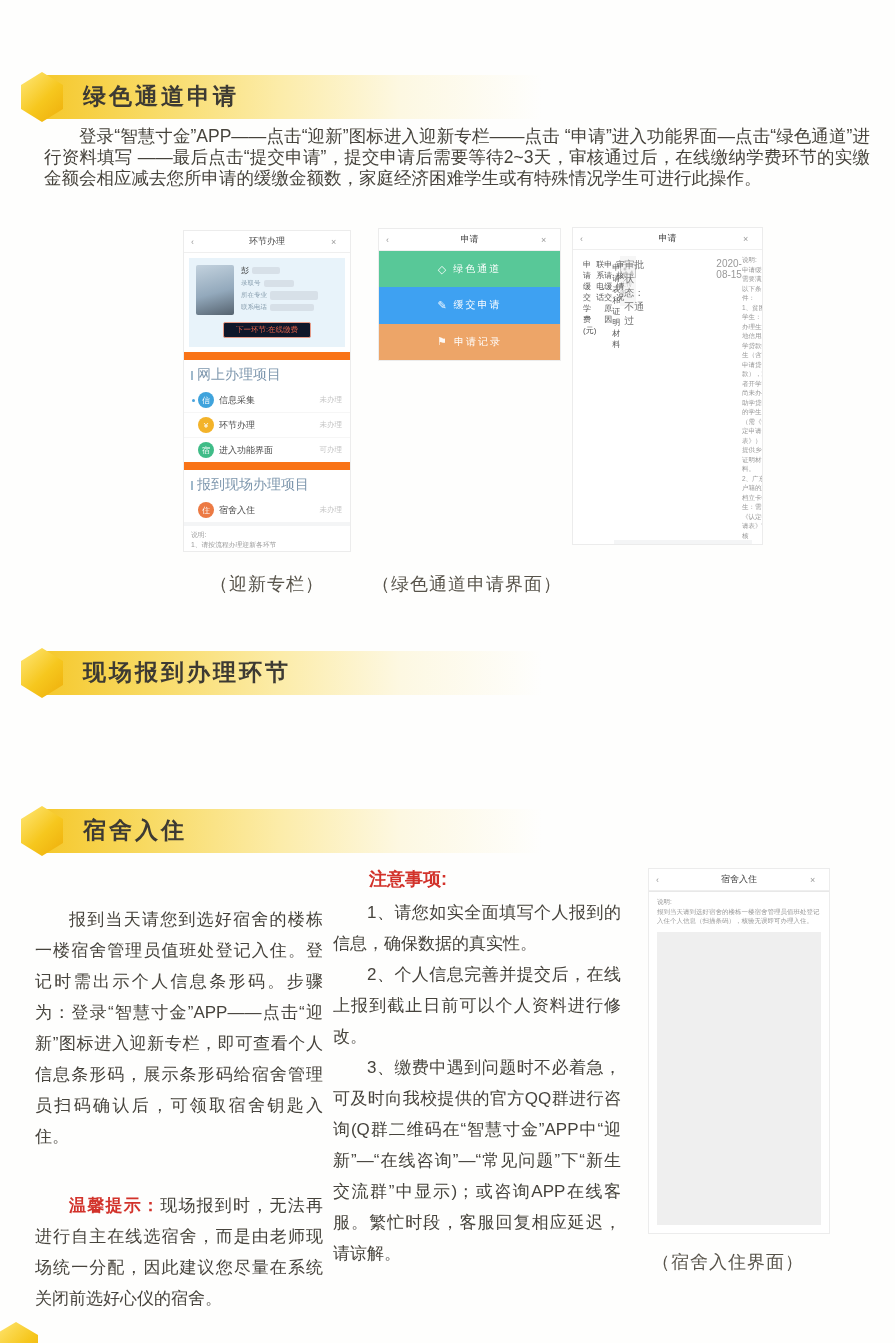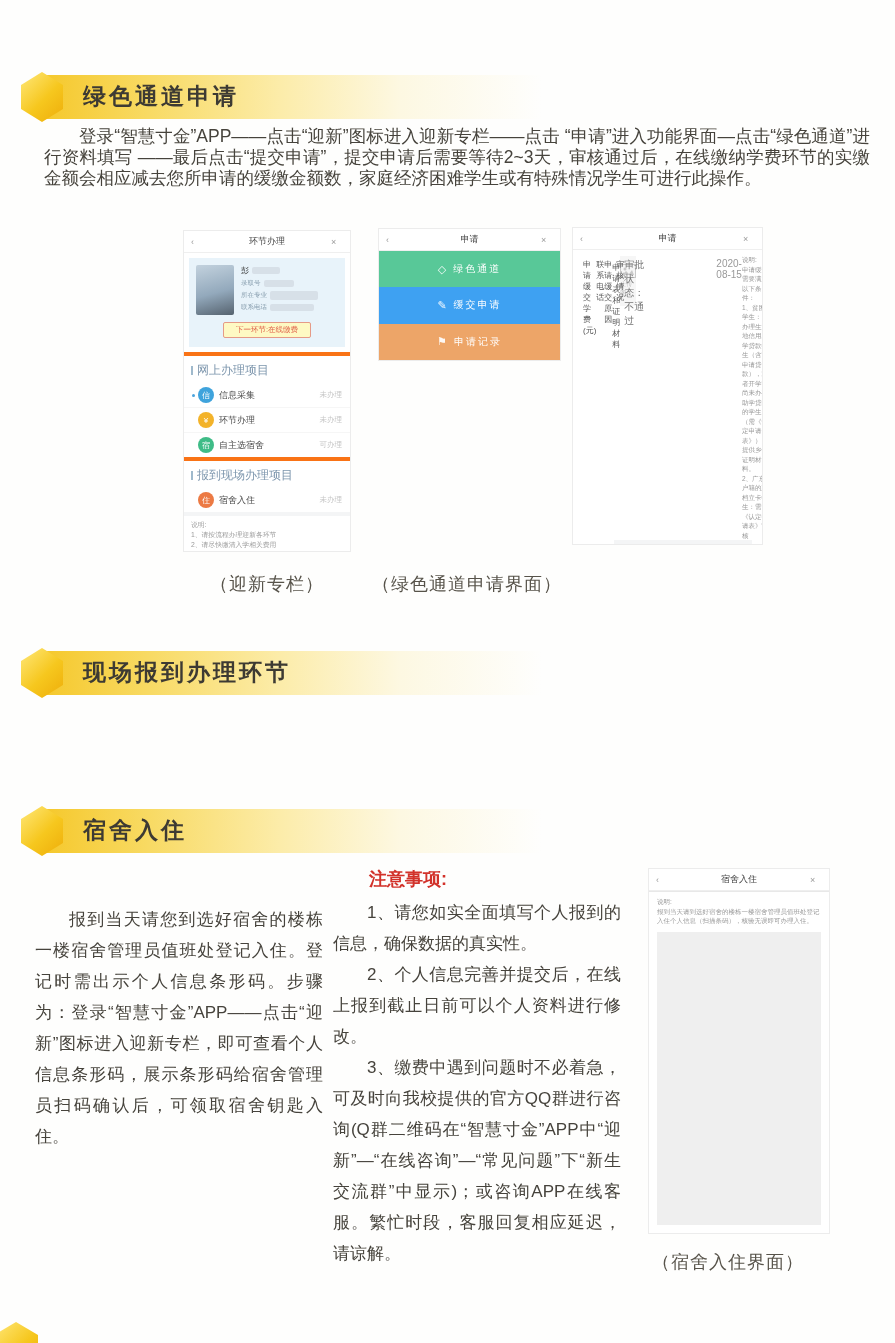--- a/index.html
+++ b/index.html
@@ -43,22 +43,22 @@
   
   #phone1 { left:183px; top:230px; width:168px; height:322px; }
   .profile { margin:5px 5px 0; background:#e8f3fa; padding:7px 7px 6px; }
   .profile-row { display:flex; }
   .avatar { width:38px; height:50px; border-radius:2px;
     background:linear-gradient(165deg,#c3d2de 0%,#93a9bc 55%,#55626e 100%); }
   .pinfo { flex:1; padding-left:7px; }
   .pname { font-size:8px; color:#333; display:flex; align-items:center; gap:3px; margin-bottom:3px; }
   .pfield { display:flex; align-items:center; gap:3px; margin-top:3px; font-size:6.5px; color:#8aa0b0; }
   .patch { display:inline-block; background:#d7e0e8; border-radius:2px; height:7px; }
-  .next-btn { margin:7px auto 3px; display:block; width:max-content; border:1px solid #e59a87; color:#df614a; background:#fef9c3; font-size:7.5px; padding:2px 12px; border-radius:2px; }
-  .grp { display:flex; align-items:center; gap:4px; padding:6px 7px 4px; font-size:12px; color:#7d96ad; border-top:4px solid #f97316; margin-top:5px; }
+  .next-btn { margin:7px auto 3px; display:block; width:max-content; border:1px solid #e59a87; color:#df614a; background:#0f172a; font-size:7.5px; padding:2px 12px; border-radius:2px; }
+  .grp { display:flex; align-items:center; gap:4px; padding:6px 7px 4px; font-size:14px; color:#7d96ad; border-top:8px solid #f97316; margin-top:5px; }
   .grp::before { content:""; width:2px; height:9px; background:#9fb9cc; }
   .grp2 { margin-top:0; }
   .itm { display:flex; align-items:center; padding:4px 8px; }
   .itm + .itm { border-top:1px solid #f6f6f6; }
   .stepdot { width:3px; height:3px; border-radius:50%; background:#4aa3dd; margin-right:3px; }
   .nostepdot { width:6px; }
   .circ { width:16px; height:16px; min-width:16px; border-radius:50%; color:#fff; font-size:8px; display:flex; align-items:center; justify-content:center; }
   .c1{background:#3fa3dc}.c2{background:#f3b32a}.c3{background:#3fbc87}.c4{background:#ec7a44}
   .iname { font-size:9px; color:#4a4a4a; margin-left:5px; }
   .istat { margin-left:auto; font-size:7.5px; color:#c6c6c6; }
@@ -142,21 +142,21 @@
     </div>
     <div class="itm">
       <span class="nostepdot"></span>
       <span class="circ c2">¥</span>
       <span class="iname">环节办理</span>
       <span class="istat">未办理</span>
     </div>
     <div class="itm">
       <span class="nostepdot"></span>
       <span class="circ c3">宿</span>
-      <span class="iname">自主选宿舍</span>
+      <span class="iname">进入功能界面</span>
       <span class="istat">可办理</span>
     </div>
     <div class="grp grp2">报到现场办理项目</div>
     <div class="itm">
       <span class="nostepdot"></span>
       <span class="circ c4">住</span>
       <span class="iname">宿舍入住</span>
       <span class="istat">未办理</span>
     </div>
     <div class="p-notes">
@@ -236,20 +236,21 @@
   </div>
 
   <div class="sec" style="top:806px">
     <div class="bar"></div>
     <div class="hexagon"></div>
     <h2>宿舍入住</h2>
   </div>
 
   <div class="col" style="left:35px;top:904px">
     <p>报到当天请您到选好宿舍的楼栋一楼宿舍管理员值班处登记入住。登记时需出示个人信息条形码。步骤为：登录“智慧寸金”APP——点击“迎新”图标进入迎新专栏，即可查看个人信息条形码，展示条形码给宿舍管理员扫码确认后，可领取宿舍钥匙入住。</p>
+    <p class="tip-p"><span class="red-b">温馨提示：</span><span>现场报到时，无法再进行自主在线选宿舍，而是由老师现场统一分配，因此建议您尽量在系统关闭前选好心仪的宿舍。</span></p>
   </div>
 
   <div class="col" style="left:333px;top:864px">
     <p class="notice-title">注意事项:</p>
     <p>1、请您如实全面填写个人报到的信息，确保数据的真实性。</p>
     <p>2、个人信息完善并提交后，在线上报到截止日前可以个人资料进行修改。</p>
     <p>3、缴费中遇到问题时不必着急，可及时向我校提供的官方QQ群进行咨询(Q群二维码在“智慧寸金”APP中“迎新”—“在线咨询”—“常见问题”下“新生交流群”中显示)；或咨询APP在线客服。繁忙时段，客服回复相应延迟，请谅解。</p>
   </div>
 
   <div class="phone" id="phone4">

